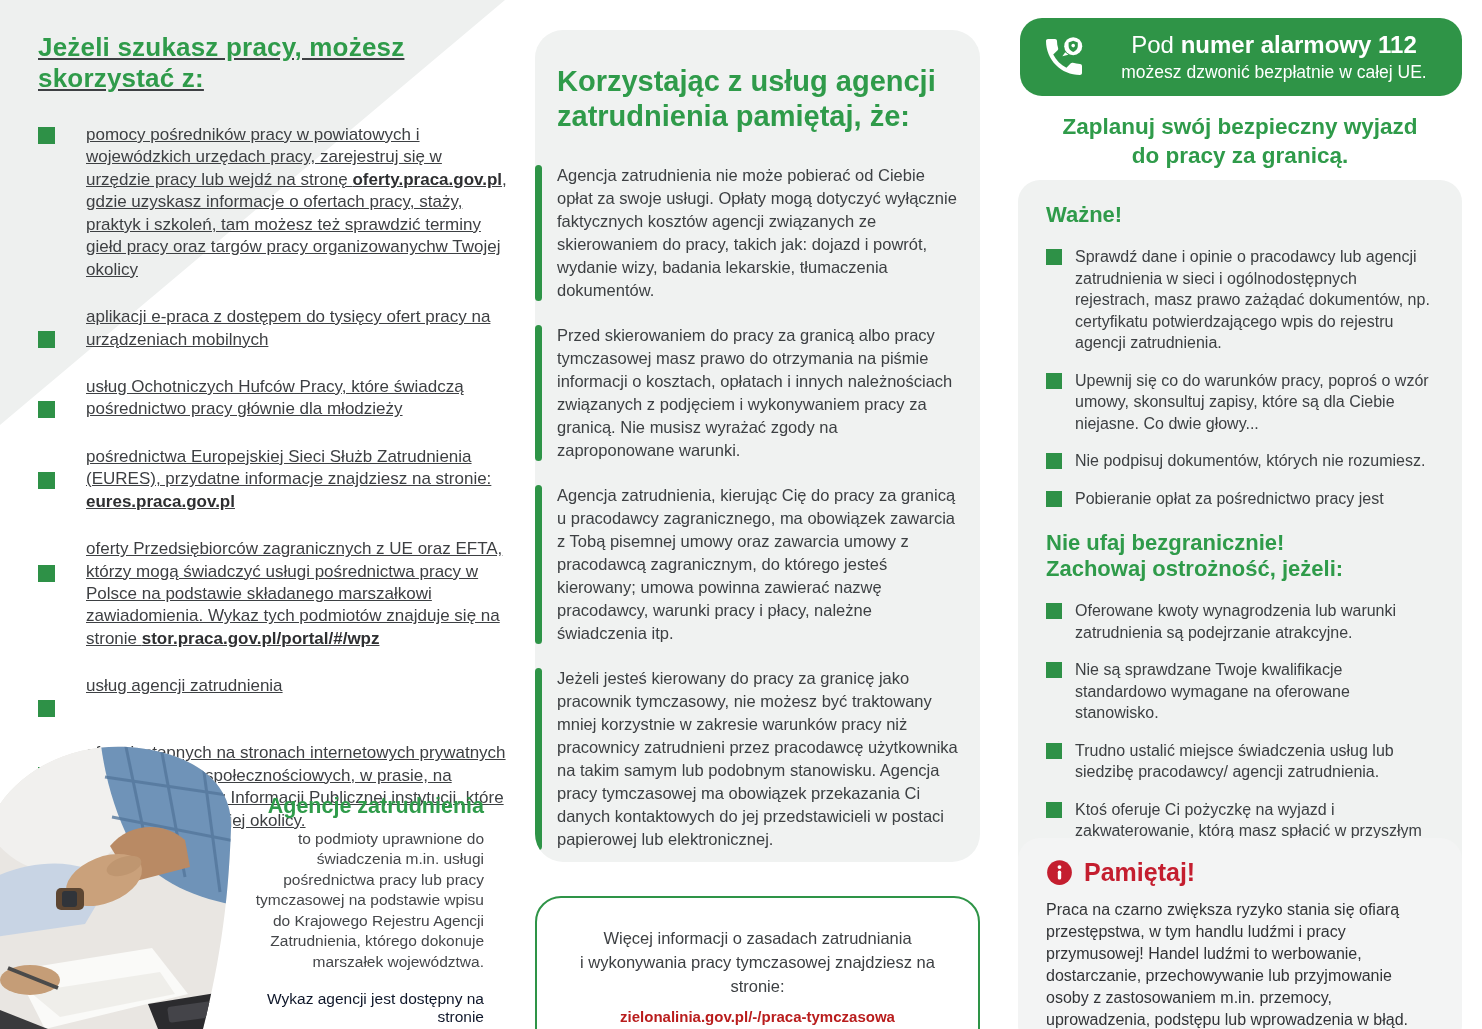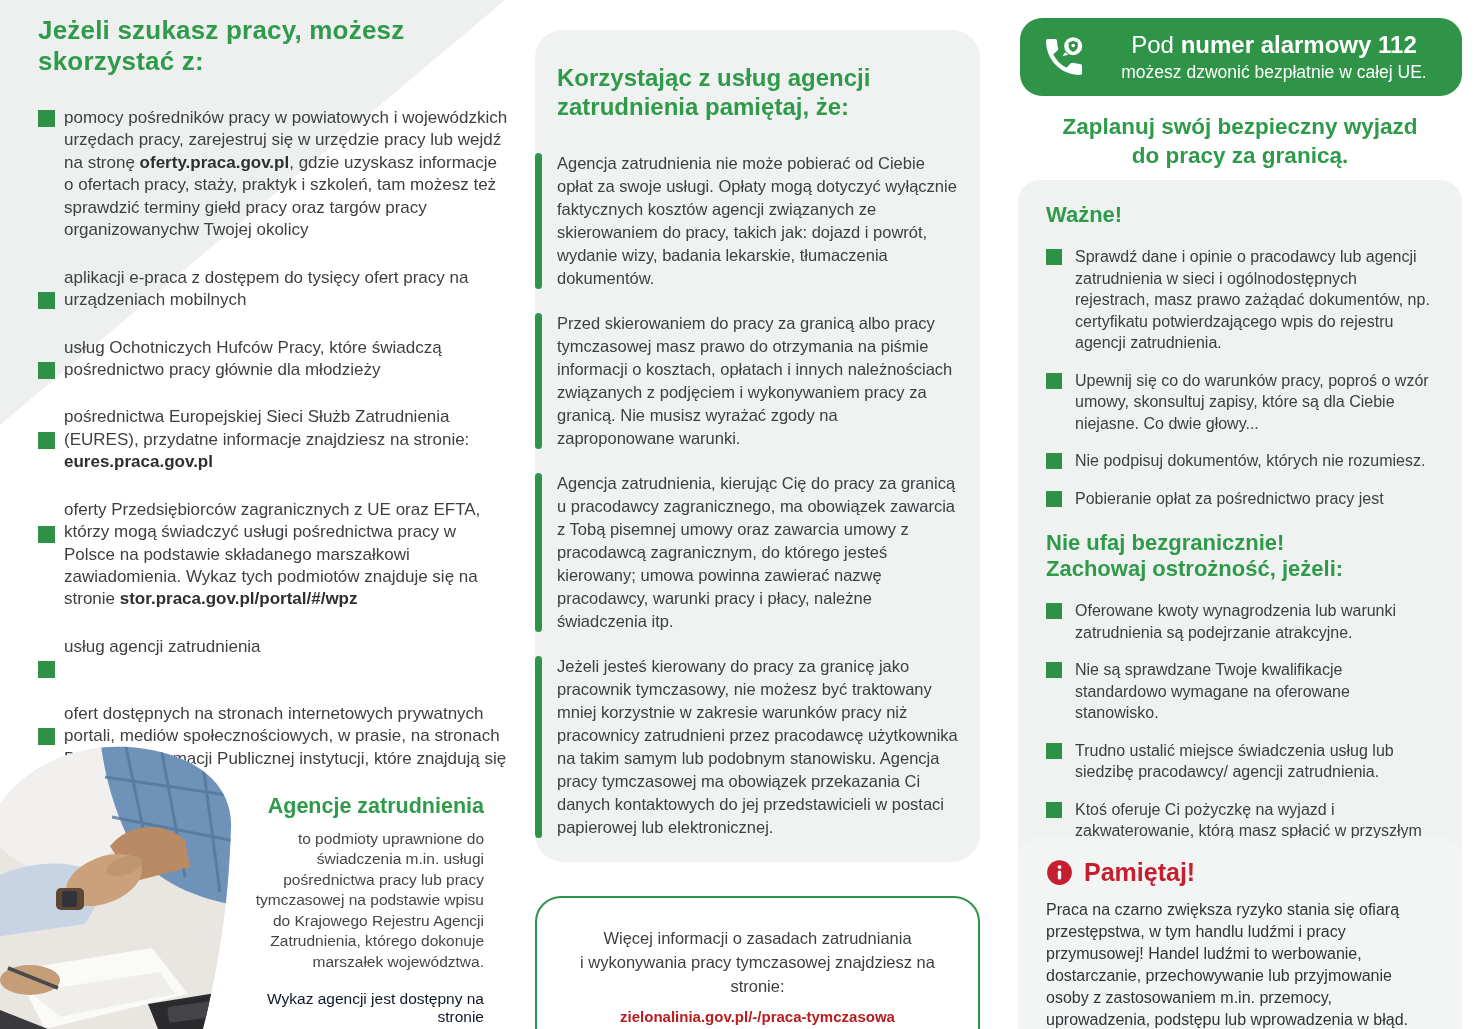--- a/index.html
+++ b/index.html
@@ -6,24 +6,24 @@
   html,body { background:#ffffff; }
   .page {
     position:relative; width:1482px; height:1029px; overflow:hidden;
     background:#ffffff; font-family:"Liberation Sans", sans-serif; color:#3d4043;
   }
   
   .wedge { position:absolute; left:0; top:0; width:505px; height:425px;
     background:#eef0ef; clip-path:polygon(0 0, 100% 0, 0 100%); }
 
   
-  .col-left { position:absolute; left:38px; top:15px; width:470px; }
+  .col-left { position:absolute; left:38px; top:32px; width:470px;text-decoration:underline; }
   .left-heading { color:#2f9b4a; font-size:26px; font-weight:bold; letter-spacing:.2px; }
   .left-list { margin-top:30px; }
-  .litem { display:flex; margin-bottom:25px; }
+  .litem { display:flex; margin-bottom:25px;gap:22px; }
   .sq { flex:none; width:17px; height:17px; background:#2e9147; margin-right:9px; }
   .litem:nth-child(1) .sq { margin-top:3px; }
   .litem:nth-child(2) .sq { margin-top:25px; }
   .litem:nth-child(3) .sq { margin-top:25px; }
   .litem:nth-child(4) .sq { margin-top:26px; }
   .litem:nth-child(5) .sq { margin-top:27px; }
   .litem:nth-child(6) .sq { margin-top:25px; }
   .litem:nth-child(7) .sq { margin-top:25px; }
   .ltext { font-size:17px; line-height:1.32; color:#3d3f42; }
   .ltext strong { color:#2e2f31; }
@@ -34,21 +34,21 @@
 
   
   .agencies { position:absolute; left:236px; top:794px; width:248px; text-align:right; }
   .ag-heading { color:#2f9b4a; font-size:21.5px; font-weight:bold; margin-bottom:10px; }
   .ag-body { font-size:15.5px; line-height:1.32; color:#45474a; }
   .ag-note { margin-top:18px; font-size:15.5px; color:#0f172a; }
 
   
   .mid-box { position:absolute; left:535px; top:30px; width:445px; height:832px;
     background:#f0f2f1; border-radius:28px; padding:34px 22px 20px 0; overflow:hidden; }
-  .mid-heading { color:#2f9b4a; font-size:24px; font-weight:bold; line-height:1.2;
+  .mid-heading { color:#2f9b4a; font-size:29px; font-weight:bold; line-height:1.2;
     padding-left:22px; margin-bottom:30px; }
   .mpara { position:relative; padding-left:22px; margin-bottom:22px; }
   .mpara .bar { position:absolute; left:0; top:1px; bottom:1px; width:7px;
     border-radius:4px; background:#2e9447; }
   .mpara p { font-size:16.5px; line-height:23px; color:#3d4043; }
 
   .mid-info { position:absolute; left:535px; top:896px; width:445px; height:160px;
     background:#ffffff; border:2px solid #2e9447; border-radius:26px;
     display:flex; flex-direction:column; justify-content:center; text-align:center; padding:0 18px; }
   .mid-info .line { font-size:16.5px; line-height:1.45; color:#3d4043; }

